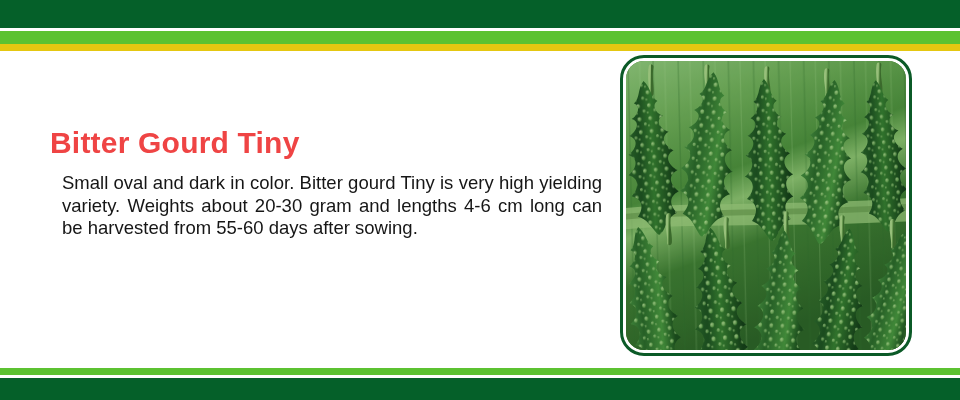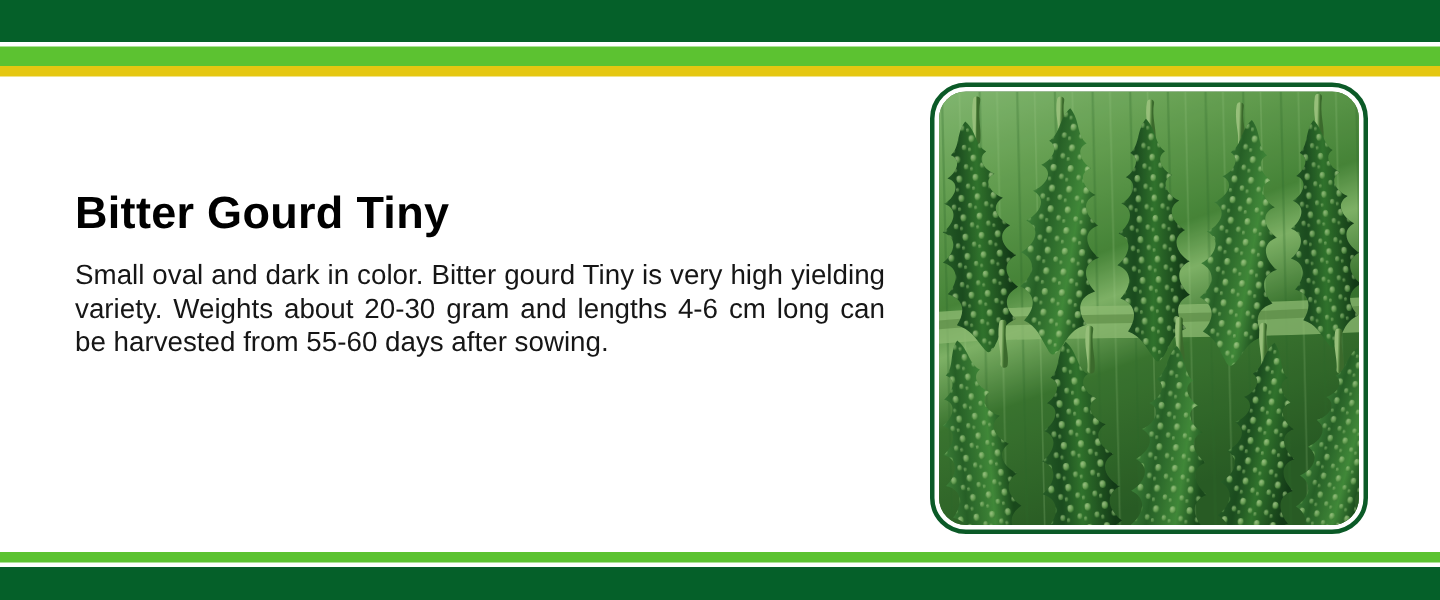--- a/index.html
+++ b/index.html
@@ -40,27 +40,27 @@
   .content {
     position: absolute;
     left: 50px;
     top: 126px;
     width: 545px;
   }
   .title {
     margin: 0;
     font-size: 30px;
     font-weight: bold;
-    color: #000000;
+    color: #ef4444;
     letter-spacing: 0.2px;
     line-height: 34px;
     white-space: nowrap;
   }
   .body-text {
-    margin: 0;
+    margin: 12px;
     margin-top: 12px;
     font-size: 18.5px;
     line-height: 22.5px;
     color: #161616;
     text-align: justify;
     text-justify: inter-word;
     width: 540px;
   }
 
   

